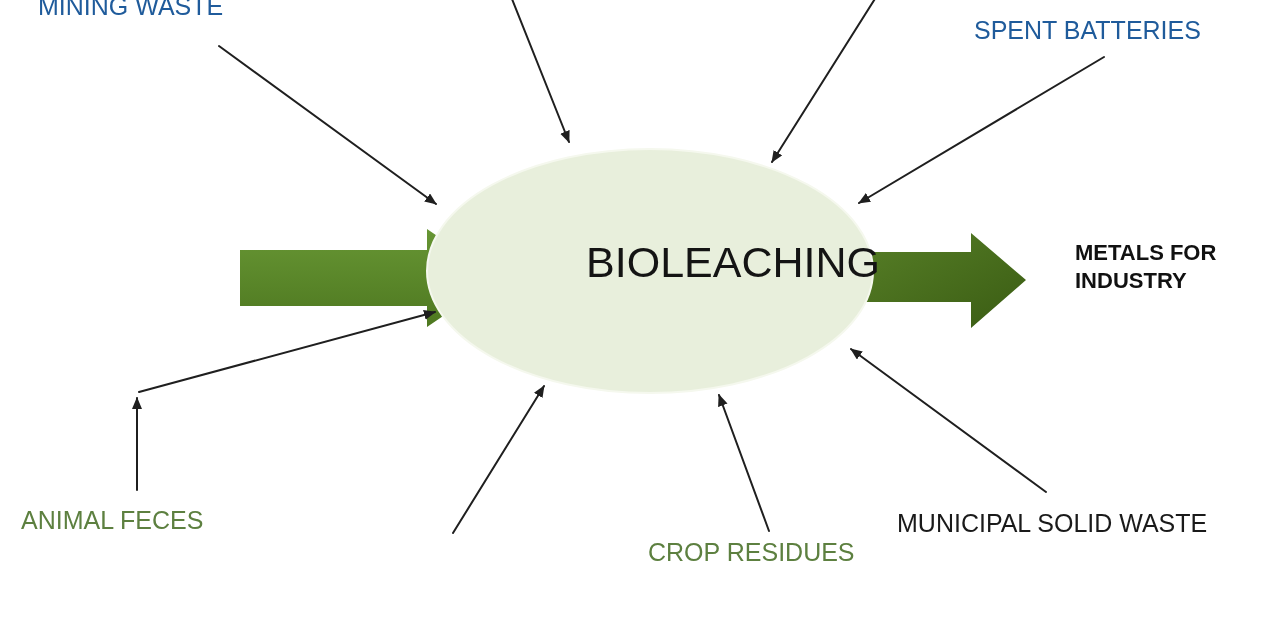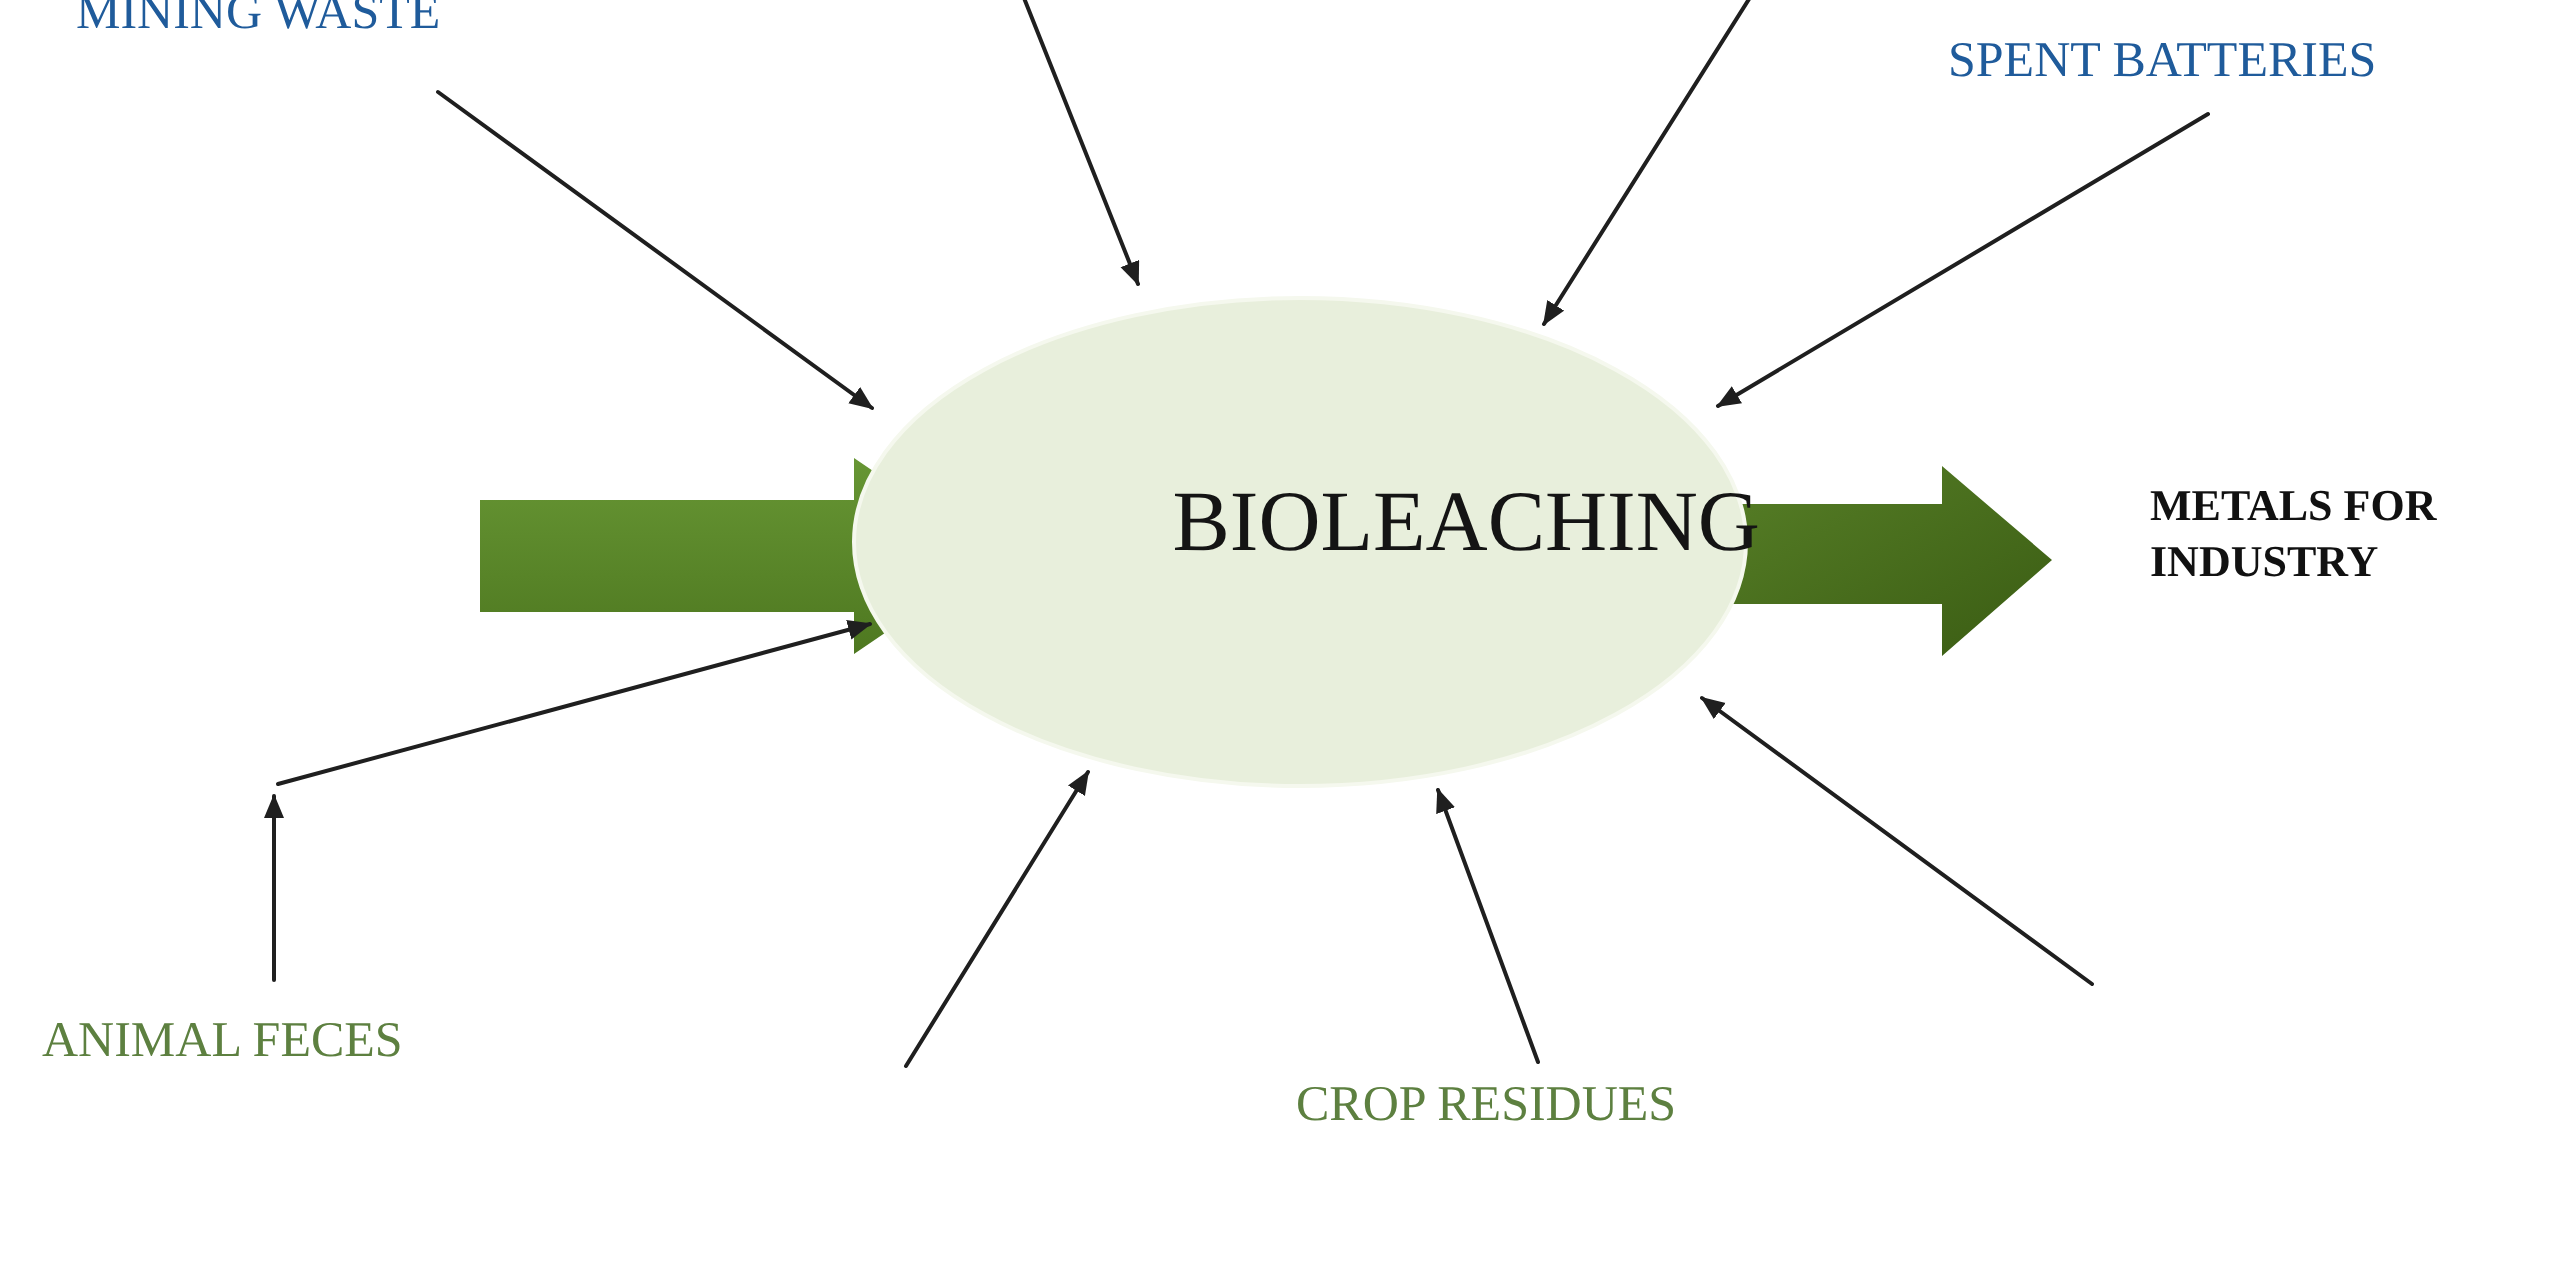--- a/index.html
+++ b/index.html
@@ -2,21 +2,21 @@
 <html><head>
 <meta charset="utf-8">
 <style>
   html, body { margin: 0; padding: 0; background: #ffffff; }
   #canvas {
     position: relative;
     width: 1280px;
     height: 640px;
     overflow: hidden;
     background: #ffffff;
-    font-family: Liberation Serif, serif;
+    font-family: Liberation Sans, sans-serif;
   }
   #diagram-svg { position: absolute; left: 0; top: 0; }
   .label {
     position: absolute;
     font-size: 25px;
     font-weight: 400;
     white-space: nowrap;
     letter-spacing: 0px;
     line-height: 29px;
   }
@@ -93,14 +93,15 @@
   <div class="label" id="label-output">
     <span>METALS FOR</span><br>
     <span>INDUSTRY</span>
   </div>
 
   <div class="label label-green" id="label-animal-feces">ANIMAL FECES</div>
 
 
   <div class="label label-green" id="label-crop-residues">CROP RESIDUES</div>
 
+  <div class="label label-black" id="label-municipal">MUNICIPAL SOLID WASTE</div>
 
 </div>
 
 </body></html>

